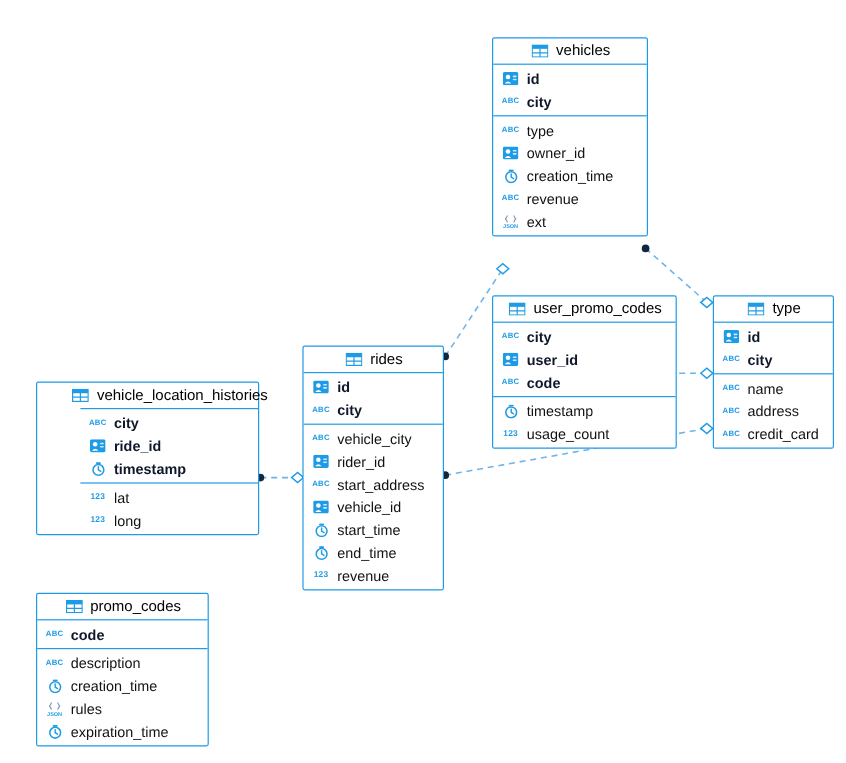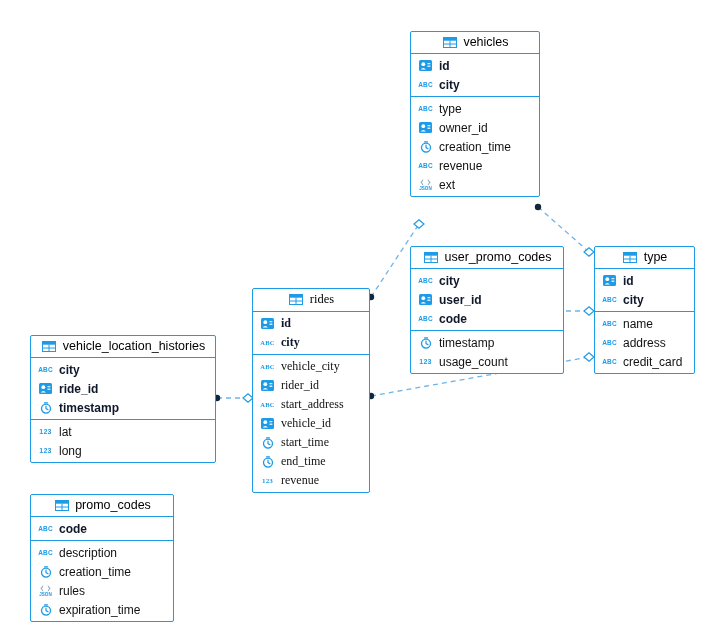--- a/index.html
+++ b/index.html
@@ -285,21 +285,21 @@
           <span class="col-name">address</span>
         </div>
         <div class="col-row">
           <span class="type-icon">
             <span class="txt-icon">ABC</span>
           </span>
           <span class="col-name">credit_card</span>
         </div>
       </div>
     </div>
-    <div class="table-node" style="left: 252px; top: 288px; width: 118px; font-family: Liberation Serif, serif;">
+    <div class="table-node" style="left: 252px; top: 288px; width: 118px;">
       <div class="table-header">
         <span class="type-icon">
           <svg width="14" height="11" viewBox="0 0 14 11">
             <rect x="0.5" y="0.5" width="13" height="10" fill="none" stroke="#1e9be6"></rect>
             <rect x="0.5" y="0.5" width="13" height="3.2" fill="#1e9be6"></rect>
             <line x1="7" y1="3.5" x2="7" y2="10.5" stroke="#1e9be6"></line>
             <line x1="0.5" y1="7" x2="13.5" y2="7" stroke="#1e9be6"></line>
           </svg>
         </span>
         <span class="table-name">rides</span>
@@ -382,21 +382,21 @@
           <span class="col-name">end_time</span>
         </div>
         <div class="col-row">
           <span class="type-icon">
             <span class="txt-icon" style="font-size:7px">123</span>
           </span>
           <span class="col-name">revenue</span>
         </div>
       </div>
     </div>
-    <div class="table-node" style="left: 30px; top: 335px; width: 186px;">
+    <div class="table-node" style="left: 30px; top: 318px; width: 186px; padding-left: 36px;">
       <div class="table-header">
         <span class="type-icon">
           <svg width="14" height="11" viewBox="0 0 14 11">
             <rect x="0.5" y="0.5" width="13" height="10" fill="none" stroke="#1e9be6"></rect>
             <rect x="0.5" y="0.5" width="13" height="3.2" fill="#1e9be6"></rect>
             <line x1="7" y1="3.5" x2="7" y2="10.5" stroke="#1e9be6"></line>
             <line x1="0.5" y1="7" x2="13.5" y2="7" stroke="#1e9be6"></line>
           </svg>
         </span>
         <span class="table-name">vehicle_location_histories</span>

